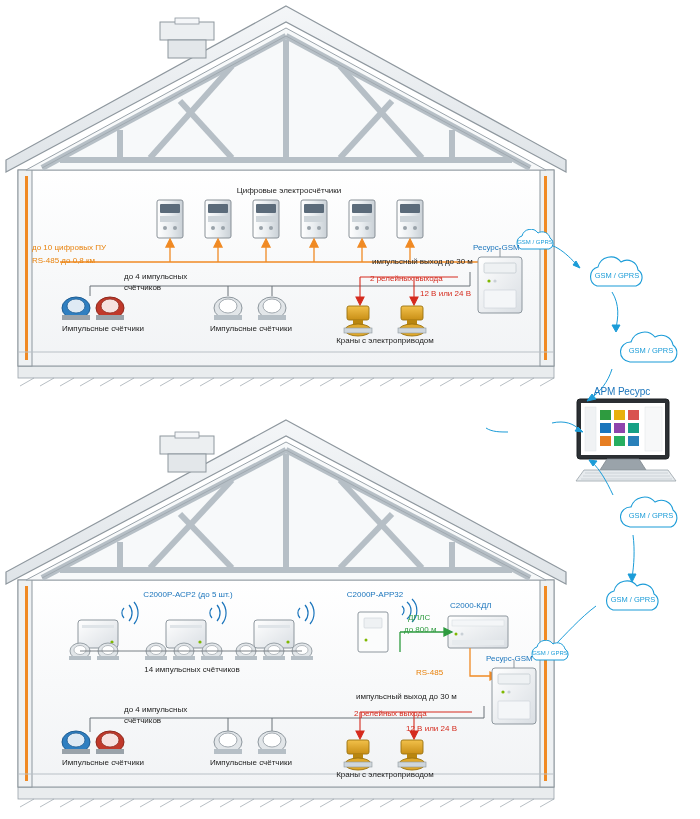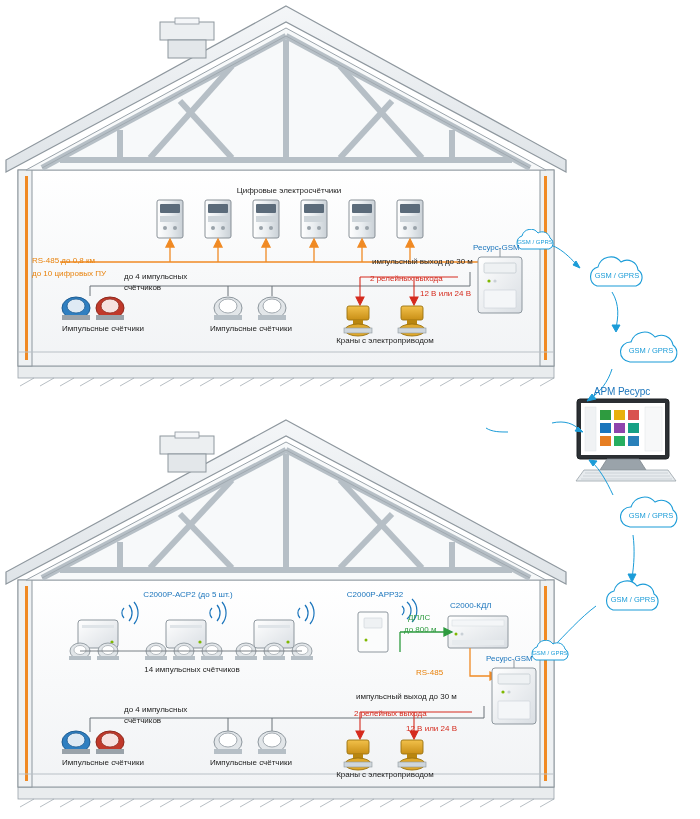--- a/index.html
+++ b/index.html
@@ -554,21 +554,21 @@
 </div>
 <div class="cloud small" style="left:524px;top:640px;width:52px;height:26px;">
   <svg width="52" height="26" viewBox="0 0 52 26">
         <path d="M12,20 a7,7 0 0 1 1,-13 a9,9 0 0 1 16,-3 a8,8 0 0 1 12,5 a6,6 0 0 1 -1,11 z" fill="#ffffff" stroke="#1B9CD8" stroke-width="1"></path>
       </svg>
   <span>GSM / GPRS</span>
 </div>
 
 <div class="lbl c" style="left:289px;top:186px;">Цифровые электросчётчики</div>
 
-<div class="lbl orange" style="left:32px;top:243px;margin-top:26px;">до 10 цифровых ПУ</div>
+<div class="lbl orange" style="left:32px;top:243px;">до 10 цифровых ПУ</div>
 <div class="lbl orange" style="left:32px;top:256px;">RS-485 до 0,8 км</div>
 
 <div class="lbl" style="left:124px;top:272px;">до 4 импульсных</div>
 <div class="lbl" style="left:124px;top:283px;">счётчиков</div>
 
 <div class="lbl" style="left:372px;top:257px;">импульсный выход до 30 м</div>
 <div class="lbl red" style="left:370px;top:274px;">2 релейных выхода</div>
 <div class="lbl red" style="left:420px;top:289px;">12 В или 24 В</div>
 
 <div class="lbl c" style="left:103px;top:324px;">Импульсные счётчики</div>

